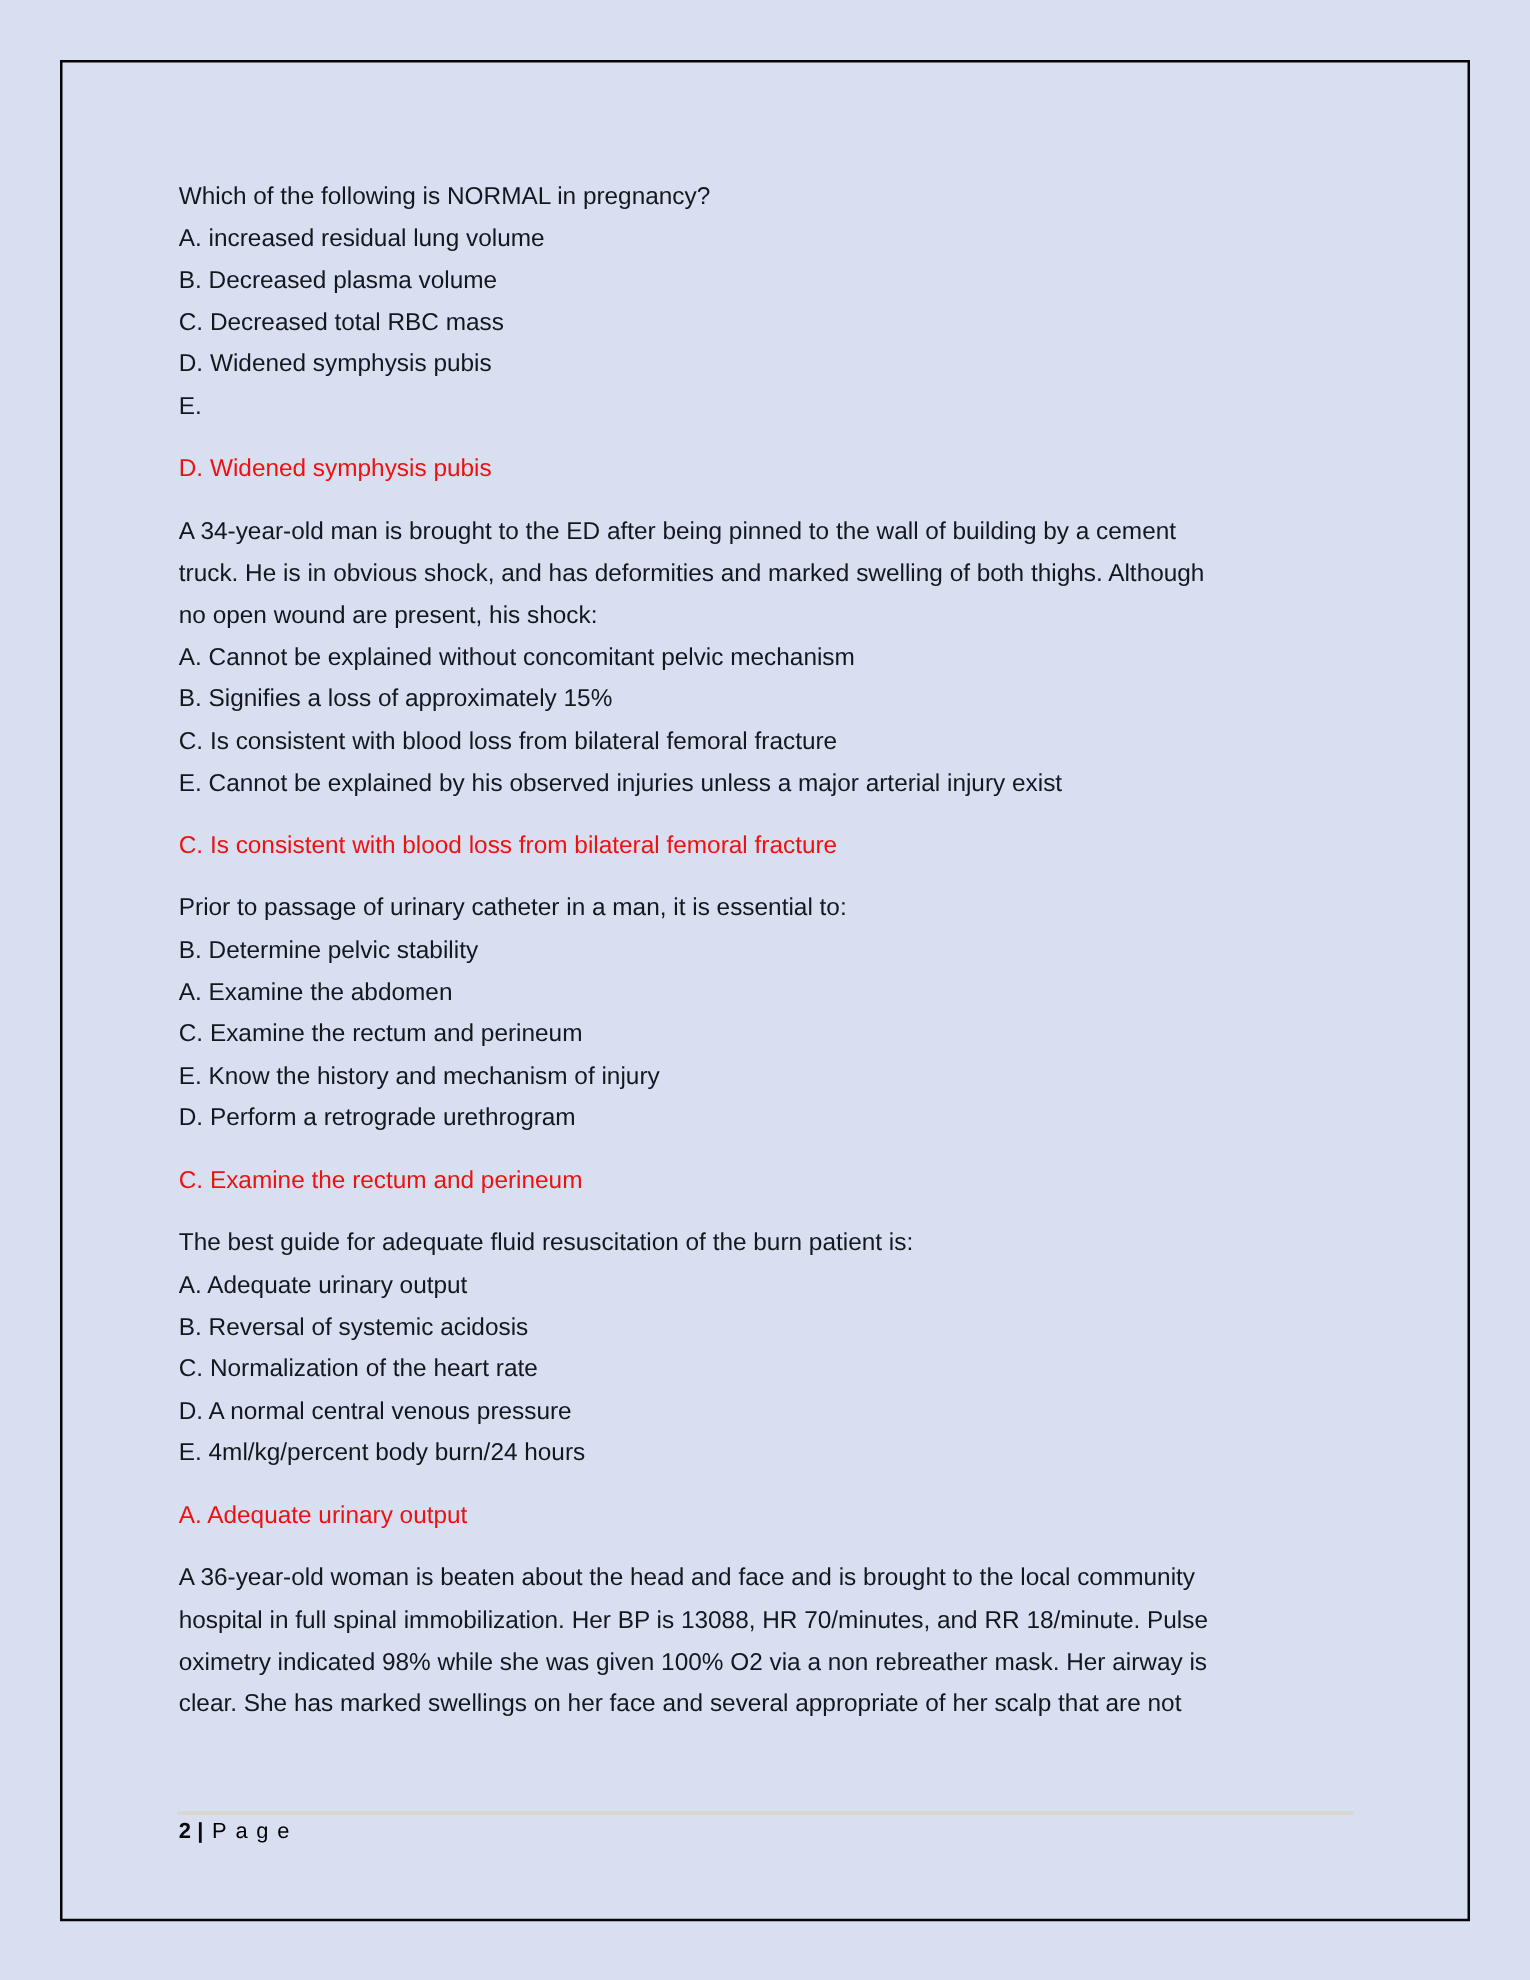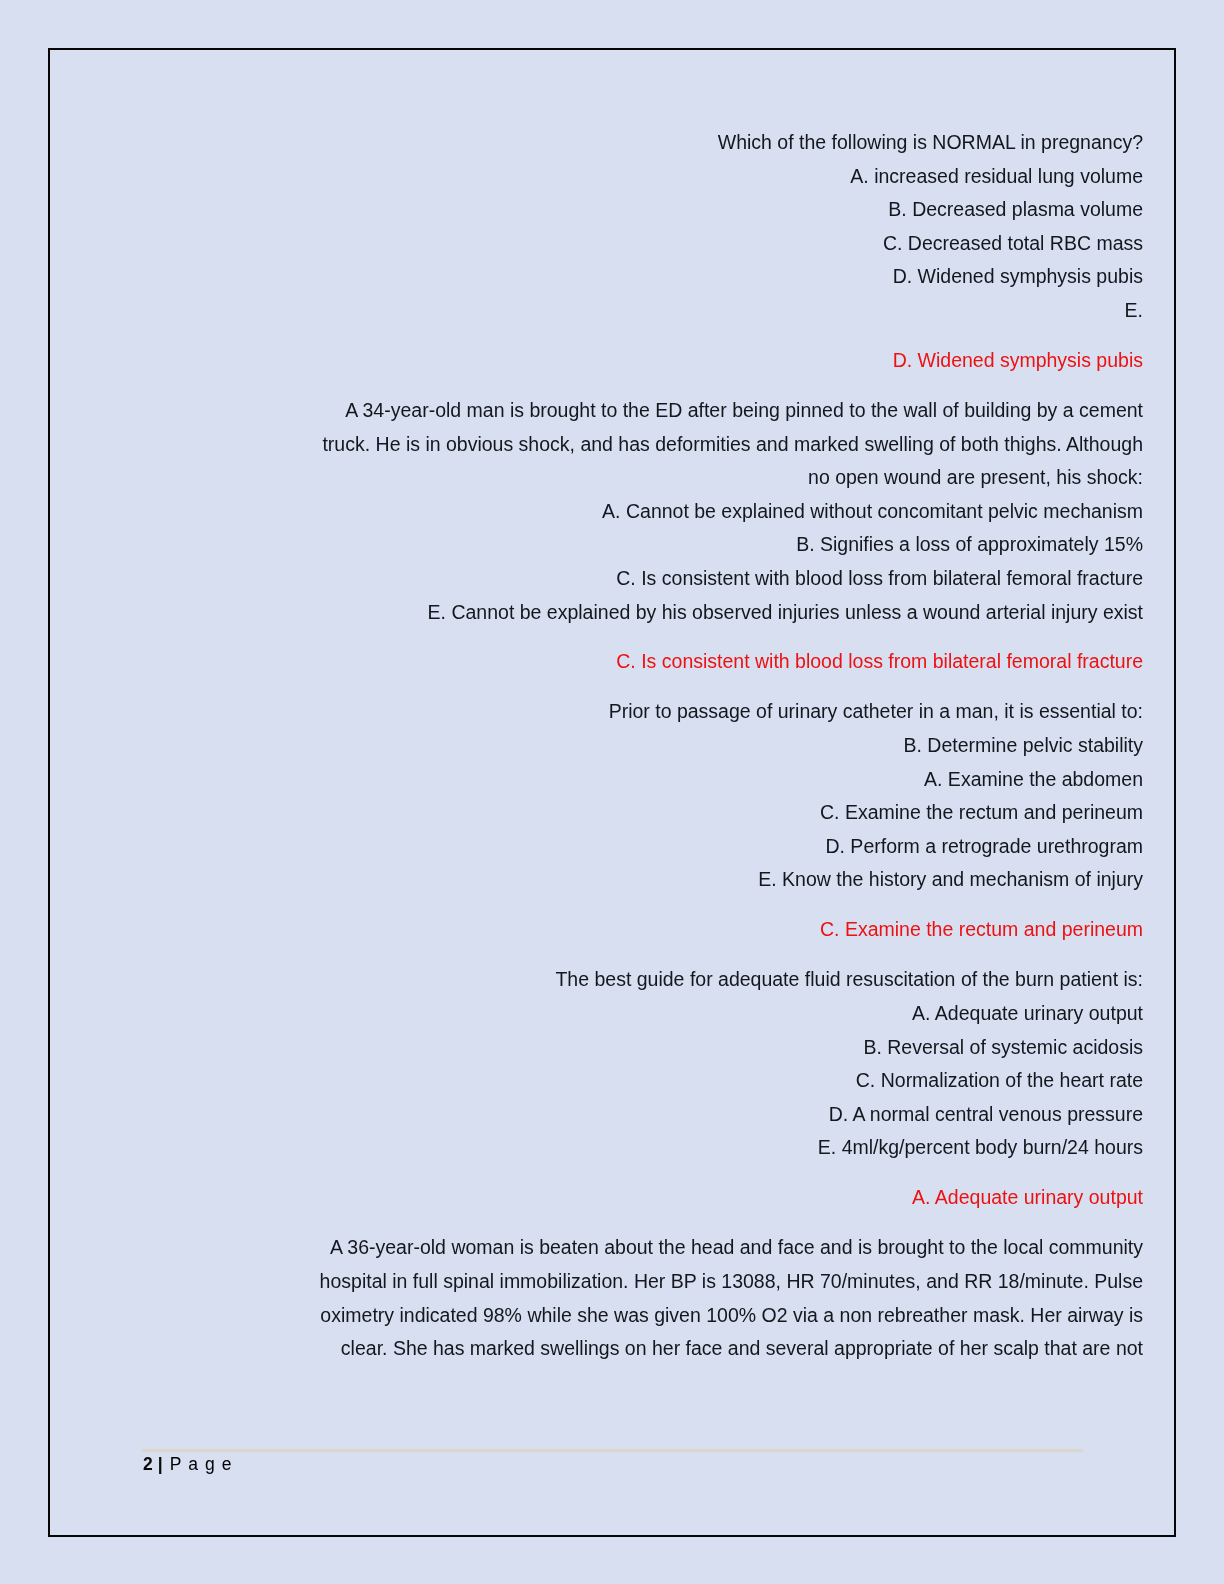--- a/index.html
+++ b/index.html
@@ -19,23 +19,22 @@
     left: 48px;
     top: 48px;
     width: 1128px;
     height: 1489px;
     border: 2px solid var(--border-color, #060606);
     box-sizing: border-box;
   }
   .doc-body {
     position: absolute;
     left: 143px;
-    top: 126px;
+    top: 141px;
     width: 1000px;
-    text-align: right;
   }
   .para {
     margin: 0 0 16.4px 0;
     font-size: 19.5px;
     line-height: 33.6px;
     color: var(--text-color, #14171d);
   }
   .para .line {
     white-space: nowrap;
   }
@@ -88,32 +87,32 @@
       <div class="para answer">
         <div class="line">D. Widened symphysis pubis</div>
       </div>
       <div class="para question">
         <div class="line">A 34-year-old man is brought to the ED after being pinned to the wall of building by a cement</div>
         <div class="line">truck. He is in obvious shock, and has deformities and marked swelling of both thighs. Although</div>
         <div class="line">no open wound are present, his shock:</div>
         <div class="line">A. Cannot be explained without concomitant pelvic mechanism</div>
         <div class="line">B. Signifies a loss of approximately 15%</div>
         <div class="line">C. Is consistent with blood loss from bilateral femoral fracture</div>
-        <div class="line">E. Cannot be explained by his observed injuries unless a wound arterial injury exist</div>
+        <div class="line">E. Cannot be explained by his observed injuries unless a major arterial injury exist</div>
       </div>
       <div class="para answer">
         <div class="line">C. Is consistent with blood loss from bilateral femoral fracture</div>
       </div>
       <div class="para question">
         <div class="line">Prior to passage of urinary catheter in a man, it is essential to:</div>
         <div class="line">B. Determine pelvic stability</div>
         <div class="line">A. Examine the abdomen</div>
         <div class="line">C. Examine the rectum and perineum</div>
+        <div class="line">E. Know the history and mechanism of injury</div>
         <div class="line">D. Perform a retrograde urethrogram</div>
-        <div class="line">E. Know the history and mechanism of injury</div>
       </div>
       <div class="para answer">
         <div class="line">C. Examine the rectum and perineum</div>
       </div>
       <div class="para question">
         <div class="line">The best guide for adequate fluid resuscitation of the burn patient is:</div>
         <div class="line">A. Adequate urinary output</div>
         <div class="line">B. Reversal of systemic acidosis</div>
         <div class="line">C. Normalization of the heart rate</div>
         <div class="line">D. A normal central venous pressure</div>

